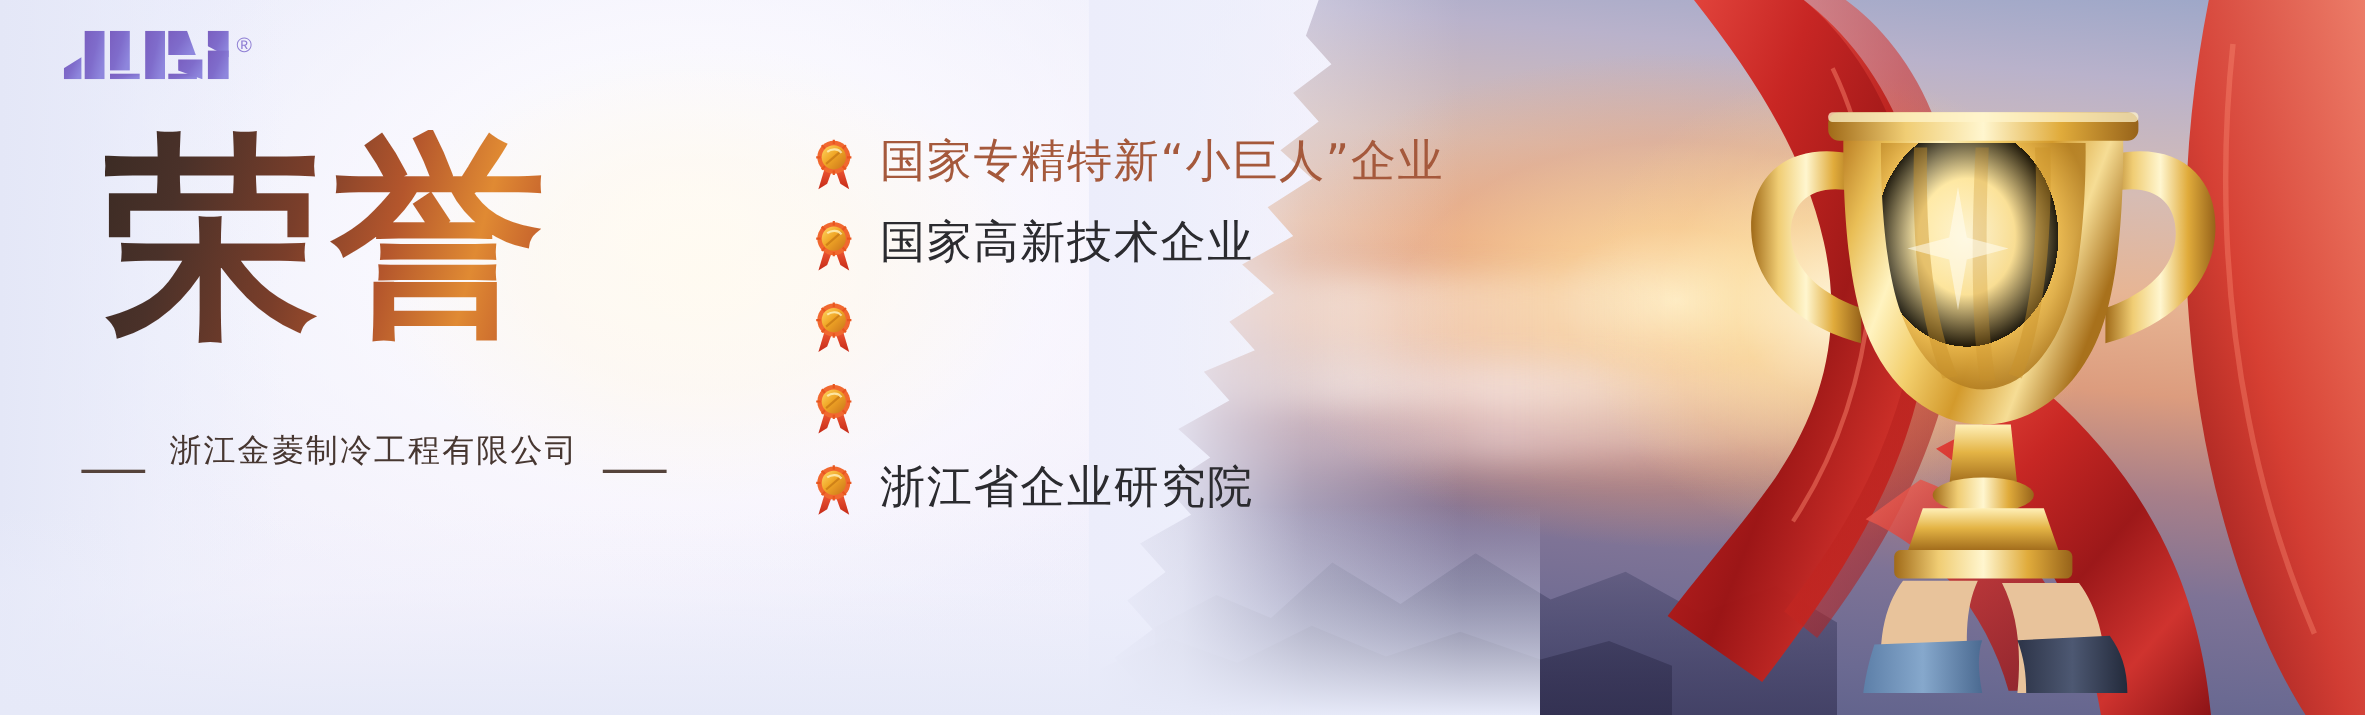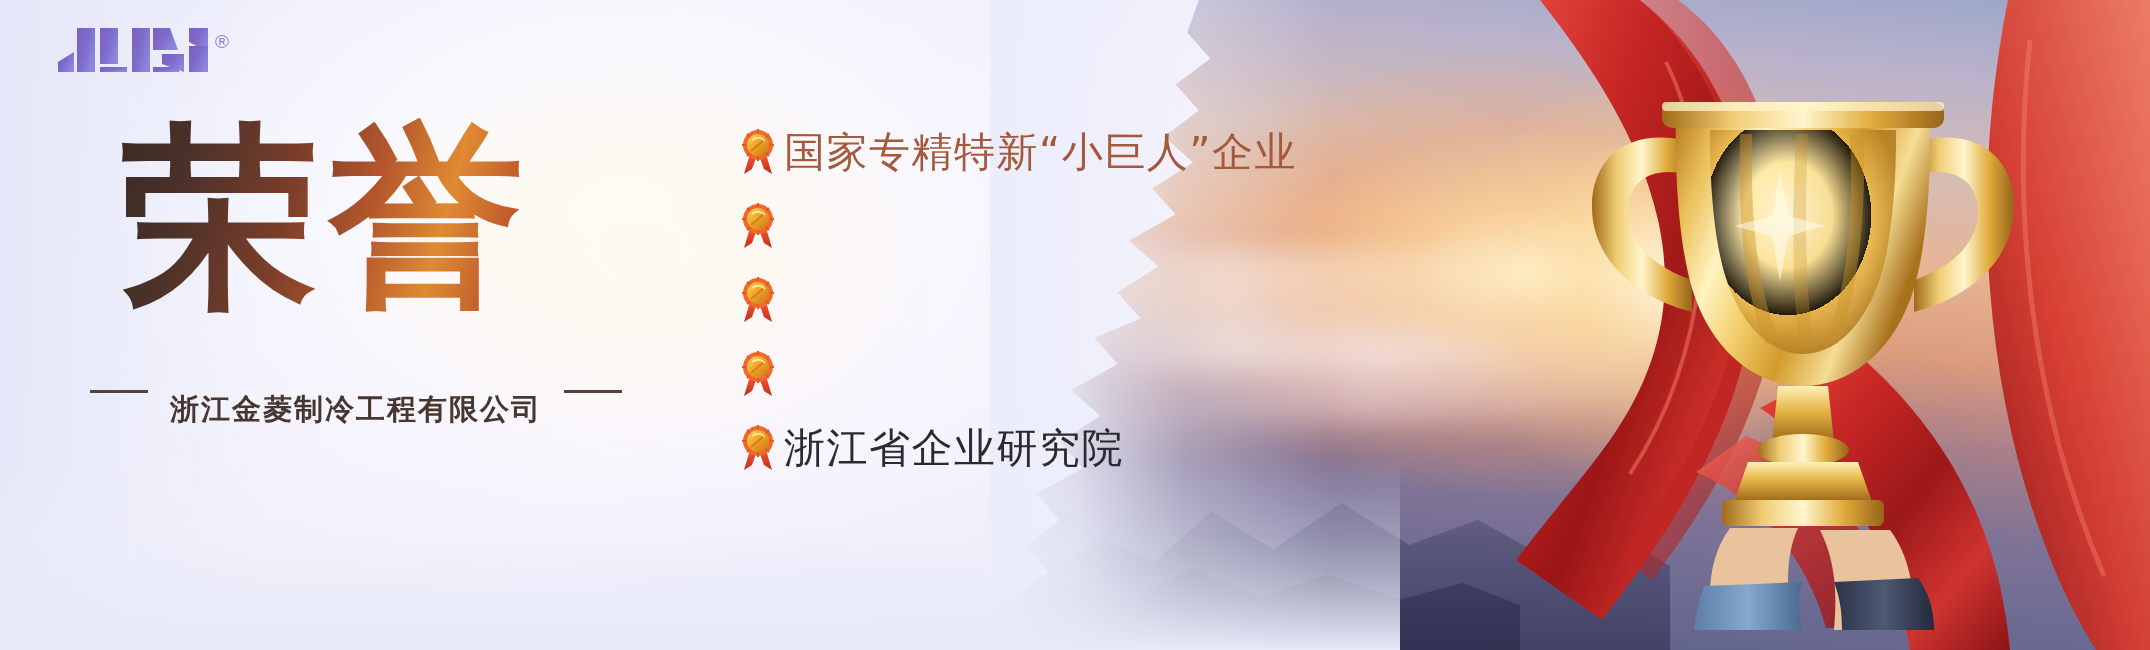--- a/index.html
+++ b/index.html
@@ -60,55 +60,53 @@
        #4a3129 14%,
        #7a3e2a 34%,
        #b4562c 50%,
        #e08a33 64%,
        #c05a2b 76%,
        #6e3927 90%,
        #42291f 100%);
     -webkit-background-clip:text;
     background-clip:text;
     color:transparent;
-    margin-left:27px;
     -webkit-text-fill-color:transparent;
   }
 
   
   .title-glow {
     position:absolute; left:330px; top:40px;
     width:620px; height:420px;
     background:radial-gradient(ellipse at center, rgba(255,250,240,0.95) 0%, rgba(255,246,230,0.45) 35%, rgba(255,250,245,0) 70%);
     pointer-events:none;
   }
 
   
   .company-line {
-    position:absolute; left:90px; top:390px;
-    display:flex; align-items:flex-start; gap:22px;
+    position:absolute; left:74px; top:390px;
+    display:flex; align-items:flex-end; gap:22px;
     width:500px;
-    font-weight:bold;
   }
   .dash { width:58px; height:3px; background:#55433b; flex:none; }
   .company-name {
     font-family:"DejaVu Sans", sans-serif;
     font-size:29px;
     color:#473731;
     letter-spacing:2px;
     white-space:nowrap;
   }
 
   
   .honors {
     position:absolute; left:738px; top:126px;
     display:flex; flex-direction:column; gap:22px;
   }
   .honor-item {
-    display:flex; align-items:center; gap:6px;
+    display:flex; gap:22px;
     height:52px;
   }
   .medal { flex:none; display:block; }
   .honor-text {
     font-family:"DejaVu Sans", sans-serif;
     font-size:41px;
     letter-spacing:1.5px;
     white-space:nowrap;
     line-height:1;
     color:#2b2b2f;
@@ -422,20 +420,21 @@
           <line x1="31" y1="28" x2="28" y2="25"></line>
           <line x1="20" y1="33" x2="20" y2="29"></line>
           <line x1="9" y1="28" x2="12" y2="25"></line>
           <line x1="4" y1="17" x2="8" y2="17"></line>
           <line x1="9" y1="6" x2="12" y2="9"></line>
         </g>
         <circle cx="20" cy="17" r="11" fill="url(#md)"></circle>
         <path d="M13,23 L27,11" stroke="#b9690f" stroke-width="2" opacity="0.55"></path>
         <path d="M14,12 C18,9 24,9 27,13" stroke="#fff3bf" stroke-width="2" fill="none" opacity="0.8"></path>
       </svg>
+      <span class="honor-text">国家高新技术企业</span>
     </div>
 
     <div class="honor-item">
       <svg class="medal" width="40" height="48" viewBox="0 0 40 48">
         <path d="M12,26 L6,46 L14,41 L18,30 Z" fill="url(#rbn)"></path>
         <path d="M28,26 L34,46 L26,41 L22,30 Z" fill="url(#rbn)"></path>
         <circle cx="20" cy="17" r="15" fill="#f1682f"></circle>
         <g stroke="#e8561f" stroke-width="2">
           <line x1="20" y1="1" x2="20" y2="5"></line>
           <line x1="31" y1="6" x2="28" y2="9"></line>

